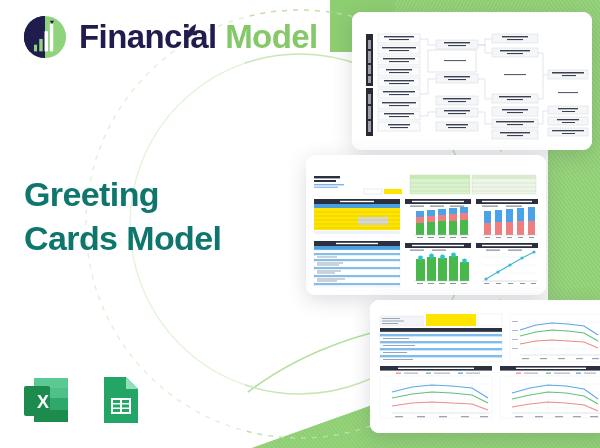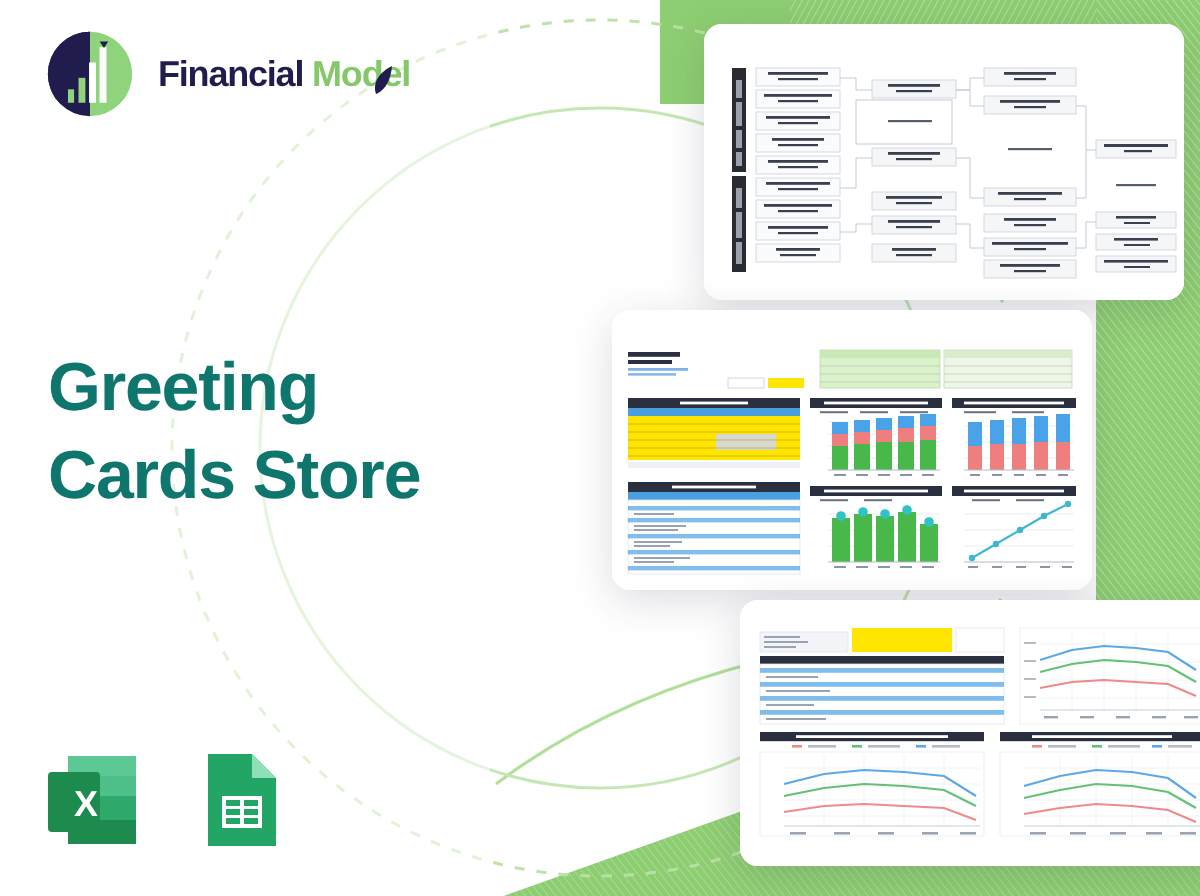--- a/index.html
+++ b/index.html
@@ -14,21 +14,21 @@
   
   #bg { position:absolute; inset:0; z-index:0; }
 
   
   .brand {
     position:absolute; left:22px; top:14px;
     display:flex; align-items:center; gap:11px; z-index:5;
   }
   .brand-mark { width:46px; height:46px; flex:none; }
   .brand-text {
-    font-size:18px; font-weight:bold; letter-spacing:-0.6px;
+    font-size:33px; font-weight:bold; letter-spacing:-0.6px;
     white-space:nowrap; position:relative;
   }
   .brand-text .t1 { color:#201d4e; }
   .brand-text .t2 { color:#84c86a; }
   .leaf { position:absolute; left:107px; top:6px; width:12px; height:17px; }
 
   .headline {
     position:absolute; left:24px; top:172px; z-index:5;
     color:#0f766e; font-size:34px; font-weight:bold;
     line-height:1.30; letter-spacing:-0.6px;
@@ -108,21 +108,21 @@
   <div class="brand-text">
     <span class="t1">Financial </span><span class="t2">Model</span>
     <svg class="leaf" viewBox="0 0 12 17">
       <path d="M10,0 C4,3 0,8 2,14 C2,14 9,12 10,0 Z" fill="#201d4e"></path>
     </svg>
   </div>
 </div>
 
 <div class="headline">
   <div>Greeting</div>
-  <div>Cards Store</div>
+  <div>Cards Model</div>
 </div>
 
 <div class="filetypes">
   <svg class="ftile" viewBox="0 0 52 52">
     <rect x="14" y="4" width="34" height="20" fill="#4fc08a"></rect>
     <rect x="14" y="4" width="34" height="10" fill="#5cc994"></rect>
     <rect x="14" y="24" width="34" height="12" fill="#2fa86c"></rect>
     <rect x="14" y="36" width="34" height="12" fill="#1d8a4e"></rect>
     <rect x="4" y="12" width="26" height="30" rx="2" fill="#1d8a4e"></rect>
     <text x="17" y="34" font-family="'Liberation Sans',sans-serif" font-size="18" font-weight="bold" fill="#ffffff">X</text>

